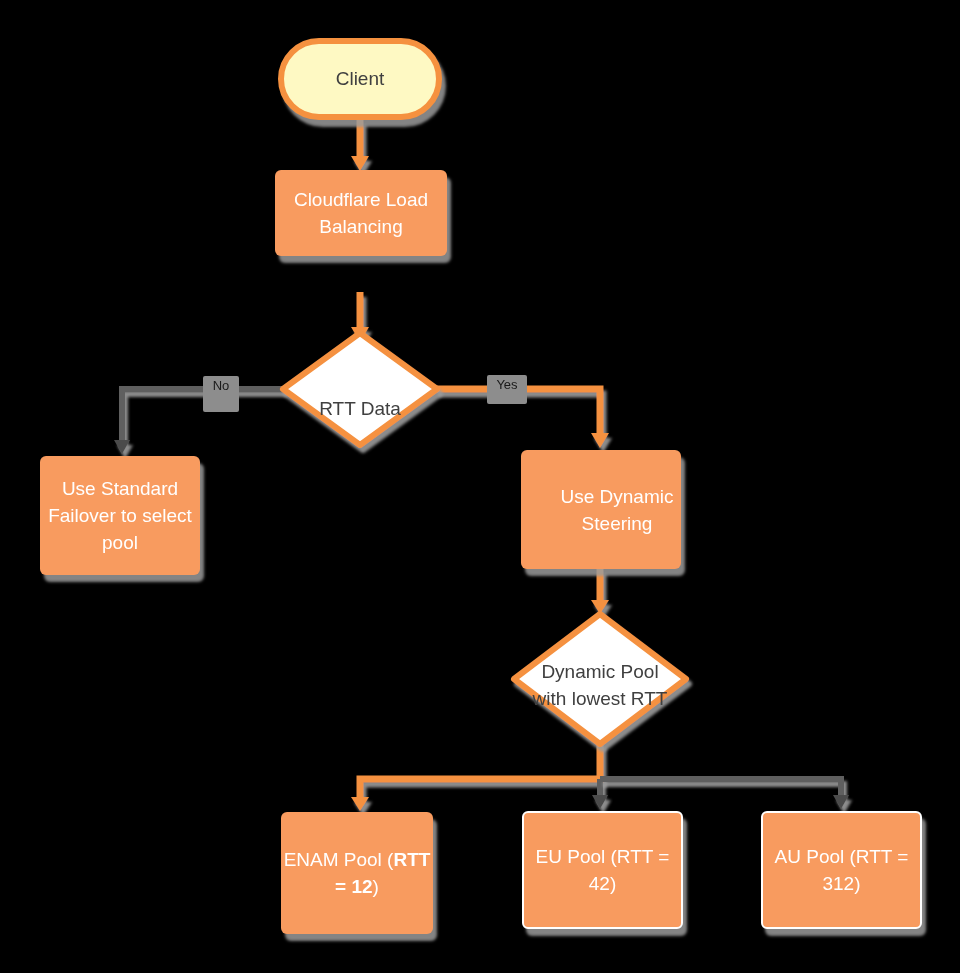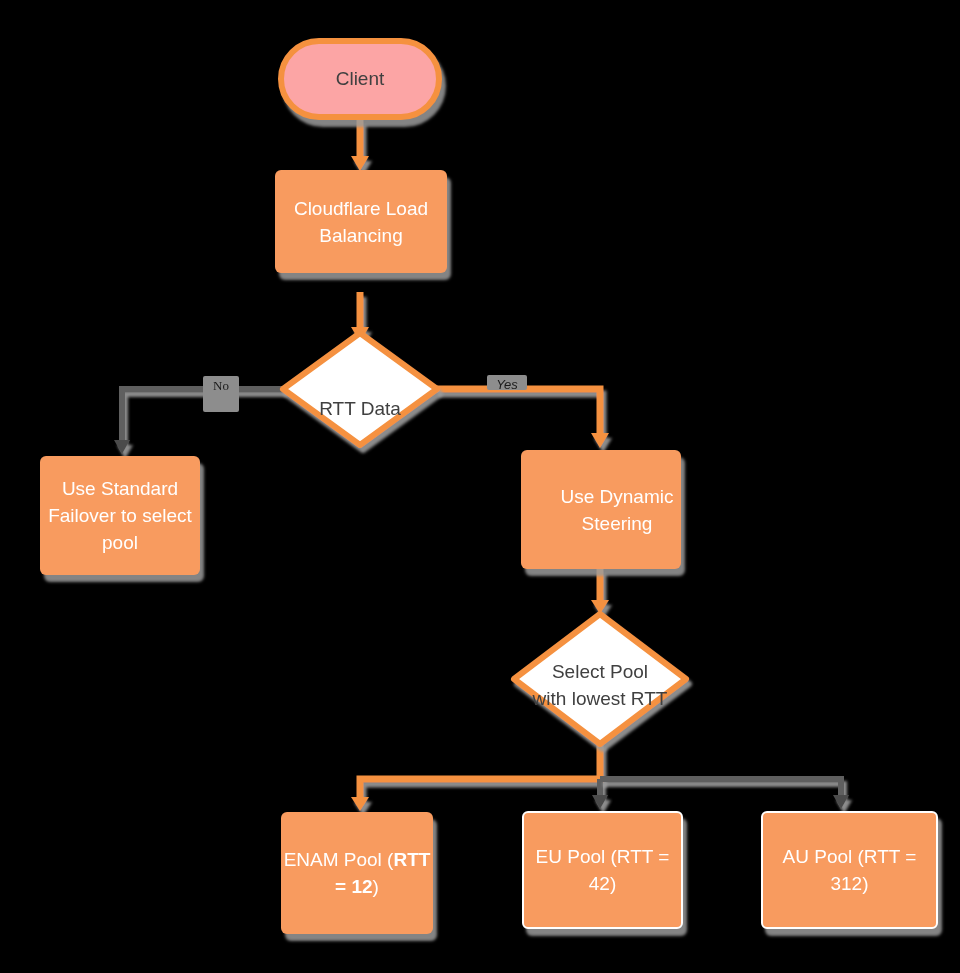--- a/index.html
+++ b/index.html
@@ -38,21 +38,21 @@
     align-items: center;
     justify-content: center;
     text-align: center;
     box-sizing: border-box;
   }
   .node .lines span, .node .lines b { display: inline; }
   .lines { width: 100%; }
   .lines .l { display: block; }
 
   .pill {
-    background: #fca5a5;
+    background: #fef9c3;
     border: 6px solid var(--accent-stroke, #f5913f);
     border-radius: 44px;
     color: var(--text-dark, #404040);
     font-size: 19px;
     box-shadow: 4px 7px 3px rgba(155,155,155,0.85);
   }
   .obox {
     background: var(--accent-fill, #f89b5f);
     border-radius: 6px;
     color: #ffffff;
@@ -78,30 +78,30 @@
     background: var(--label-bg, #8d8d8d);
     color: var(--label-text, #1a1a1a);
     font-size: 13px;
     line-height: 20px;
     text-align: center;
     border-radius: 2px;
   }
 
   
   .n-client   { left: 278px; top: 38px;  width: 164px; height: 82px; }
-  .n-lb       { left: 275px; top: 170px; width: 172px; height: 103px; }
+  .n-lb       { left: 275px; top: 170px; width: 172px; height: 86px; }
   .n-failover { left: 40px;  top: 456px; width: 160px; height: 119px; align-items: center; }
   .n-dynamic  { left: 521px; top: 450px; width: 160px; height: 119px; padding-left: 32px; }
   .n-enam     { left: 281px; top: 812px; width: 152px; height: 122px; }
   .n-eu       { left: 522px; top: 811px; width: 161px; height: 118px; }
-  .n-au       { left: 761px; top: 811px; width: 177px; height: 118px; }
+  .n-au       { left: 761px; top: 811px; width: 161px; height: 118px; }
   .t-diamond1 { left: 285px; top: 356px; width: 150px; height: 66px; }
   .t-diamond2 { left: 508px; top: 646px; width: 184px; height: 66px; }
-  .lbl-no     { left: 203px; top: 376px; width: 36px;  height: 36px; font-family: Liberation Serif, serif; }
-  .lbl-yes    { left: 487px; top: 375px; width: 40px;  height: 15px; font-style: italic; }
+  .lbl-no     { left: 203px; top: 376px; width: 36px;  height: 36px; }
+  .lbl-yes    { left: 487px; top: 375px; width: 40px;  height: 29px; }
 </style>
 </head>
 <body>
 
 <div class="stage">
 
   <svg class="edges-svg" width="960" height="973" viewBox="0 0 960 973">
     <defs>
       <filter id="ds" x="-30%" y="-30%" width="160%" height="160%">
         <feDropShadow dx="3" dy="5" stdDeviation="1.5" flood-color="#9b9b9b" flood-opacity="0.9"></feDropShadow>
@@ -188,21 +188,21 @@
 
   <div class="node obox n-dynamic">
     <div class="lines">
       <span class="l">Use</span>
       <span class="l">Dynamic Steering</span>
     </div>
   </div>
 
   <div class="diamond-text t-diamond2">
     <div class="lines">
-      <span class="l">Select Pool</span>
+      <span class="l">Dynamic Pool</span>
       <span class="l">with lowest RTT</span>
     </div>
   </div>
 
   <div class="node obox n-enam">
     <div class="lines">
       <span class="l">ENAM Pool</span>
       <span class="l"><span>(</span><b>RTT = 12</b><span>)</span></span>
     </div>
   </div>

